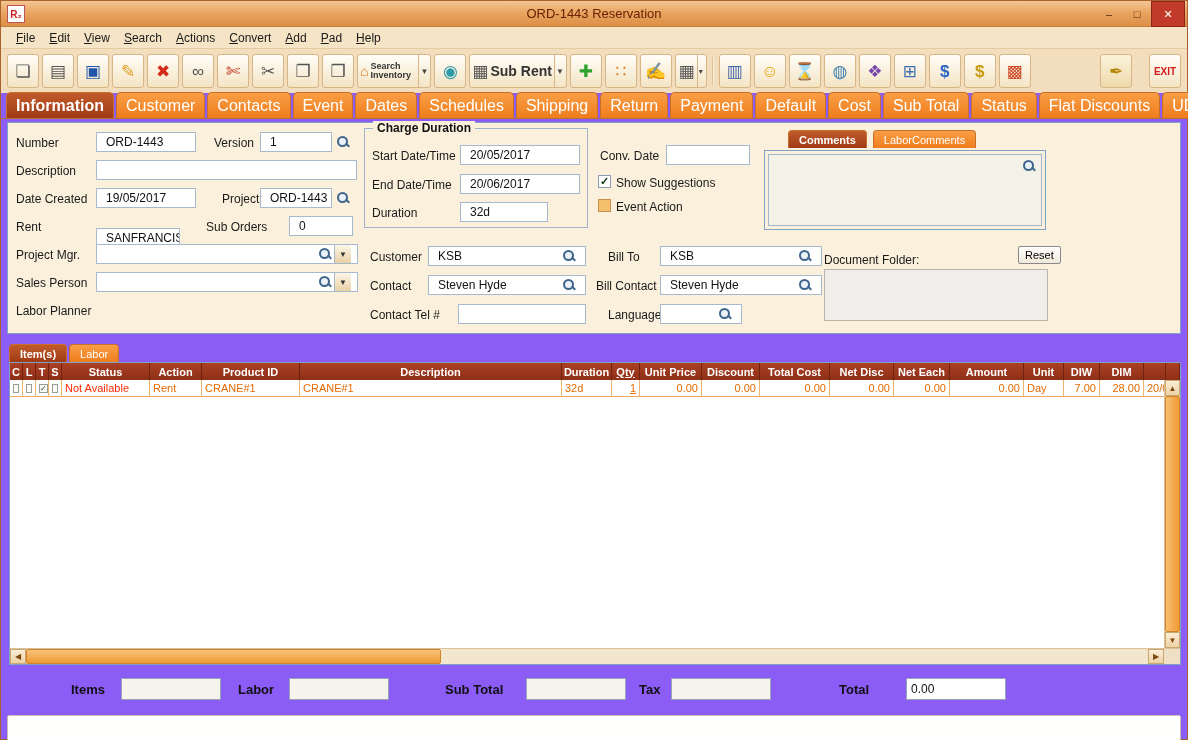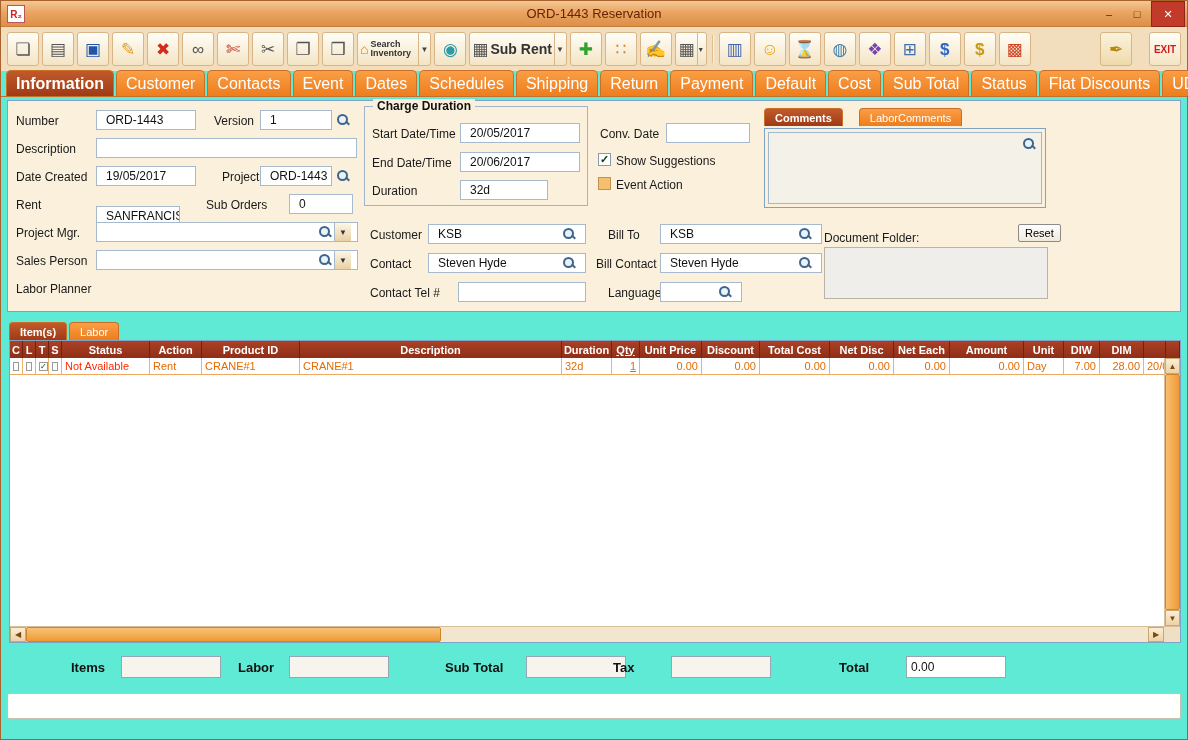--- a/index.html
+++ b/index.html
@@ -1,18 +1,18 @@
 <!DOCTYPE html>
 <html><head>
 <meta charset="utf-8">
 <style>
   * { margin:0; padding:0; box-sizing:border-box; font-family:"Liberation Sans", sans-serif; }
   html,body { width:1188px; height:740px; background:#fff; overflow:hidden; }
   .window { position:absolute; top:0; left:0; width:1188px; height:740px;
-            background:#5eead4; border:1px solid #A8622A; }
+            background:#8b5cf6; border:1px solid #A8622A; }
 
   
   .titlebar { position:relative; height:26px;
               background:linear-gradient(#F4C796,#E9A561 45%,#DD8F48);
               border-bottom:1px solid #C77E3A; display:flex; align-items:center; }
   .app-icon { position:absolute; left:6px; top:4px; width:18px; height:18px; background:#fff;
               border:1px solid #B55; color:#C22; font-size:10px; font-weight:bold;
               display:flex; align-items:center; justify-content:center; }
   .title { position:absolute; left:0; right:0; text-align:center; font-size:13px; color:#6B2104; }
   .win-btns { position:absolute; right:2px; top:0; height:26px; display:flex; align-items:stretch; }
@@ -84,21 +84,21 @@
   .mag.floating { position:absolute; }
   .ddbtn { width:17px; align-self:stretch; margin-right:-3px; margin-left:2px;
            background:linear-gradient(#FDF6E8,#E9D0A4); border-left:1px solid #A6B9CD;
            display:flex; align-items:center; justify-content:center; font-size:8px; color:#333; }
   .groupbox { position:absolute; border:1px solid #9FB4C9; }
   .legend { position:absolute; top:-8px; left:8px; background:#FAF0DC; padding:0 4px;
             font-weight:bold; font-size:12px; color:#111; }
   .cb { position:absolute; width:13px; height:13px; background:#fff; border:1px solid #8A9BAD;
         font-size:11px; line-height:11px; text-align:center; color:#143A14; font-weight:bold; }
   .cb.orange { background:#F4C06E; border-color:#C89050; }
-  .mtabs { position:absolute; display:flex; gap:16px; }
+  .mtabs { position:absolute; display:flex; gap:6px;margin-left:24px; }
   .mtab { background:linear-gradient(#FA9E45,#EE7D1D); color:#fff; font-size:11px;
           padding:3px 10px 2px; border:1px solid #C96F28; border-bottom:none;
           border-radius:4px 4px 0 0; }
   .mtab.selected { background:linear-gradient(#C15A2A,#A03A15); font-weight:bold; }
   .comments-box { position:absolute; border:1px solid #7FA3C6; background:#FAF0DC; padding:3px; }
   .comments-area { position:relative; width:100%; height:100%; background:#F4F1E9;
                    border:1px solid #A3B8CC; }
   .folder-box { position:absolute; background:#EFEEEA; border:1px solid #B9B4A8; }
   .reset-btn { position:absolute; height:18px; background:linear-gradient(#FFFFFF,#EFE9DA);
                border:1px solid #8A8A8A; border-radius:2px; font-size:11px; padding:0 6px; }
@@ -162,20 +162,31 @@
   <div class="titlebar" data-name="titlebar">
     <span class="app-icon" data-name="app-icon">R₂</span>
     <span class="title" data-name="window-title">ORD-1443 Reservation</span>
     <span class="win-btns">
       <span class="wbtn" data-name="minimize-button">–</span>
       <span class="wbtn" data-name="maximize-button">□</span>
       <span class="wbtn close" data-name="close-button">✕</span>
     </span>
   </div>
 
+  <div class="menubar" data-name="menubar">
+    <span class="menu-item" data-name="menu-file">File</span>
+    <span class="menu-item" data-name="menu-edit">Edit</span>
+    <span class="menu-item" data-name="menu-view">View</span>
+    <span class="menu-item" data-name="menu-search">Search</span>
+    <span class="menu-item" data-name="menu-actions">Actions</span>
+    <span class="menu-item" data-name="menu-convert">Convert</span>
+    <span class="menu-item" data-name="menu-add">Add</span>
+    <span class="menu-item" data-name="menu-pad">Pad</span>
+    <span class="menu-item" data-name="menu-help">Help</span>
+  </div>
 
   <div class="toolbar" data-name="toolbar">
     <button class="tbtn" data-name="new-document-button">
         <span class="glyph" data-name="new-document-icon">❏</span>
       </button>
     <button class="tbtn" data-name="print-button">
         <span class="glyph" data-name="print-icon">▤</span>
       </button>
     <button class="tbtn" data-name="save-button">
         <span class="glyph" data-name="save-icon">▣</span>
@@ -489,21 +500,21 @@
         <span></span>
       </div>
     <span class="tot-lbl" style="left:237px" data-name="labor-total-label">Labor</span>
     <div class="tot-fld" style="left:288px" data-name="labor-total-field">
         <span></span>
       </div>
     <span class="tot-lbl" style="left:444px" data-name="sub-total-label">Sub Total</span>
     <div class="tot-fld" style="left:525px" data-name="sub-total-field">
         <span></span>
       </div>
-    <span class="tot-lbl" style="left:612px" data-name="tax-label">Tax</span>
+    <span class="tot-lbl" style="left:638px" data-name="tax-label">Tax</span>
     <div class="tot-fld" style="left:670px" data-name="tax-field">
         <span></span>
       </div>
     <span class="tot-lbl" style="left:838px" data-name="grand-total-label">Total</span>
     <div class="tot-fld white" style="left:905px" data-name="grand-total-field">
         <span>0.00</span>
       </div>
   </div>
 
   <div class="statusbar" data-name="status-bar"></div>

